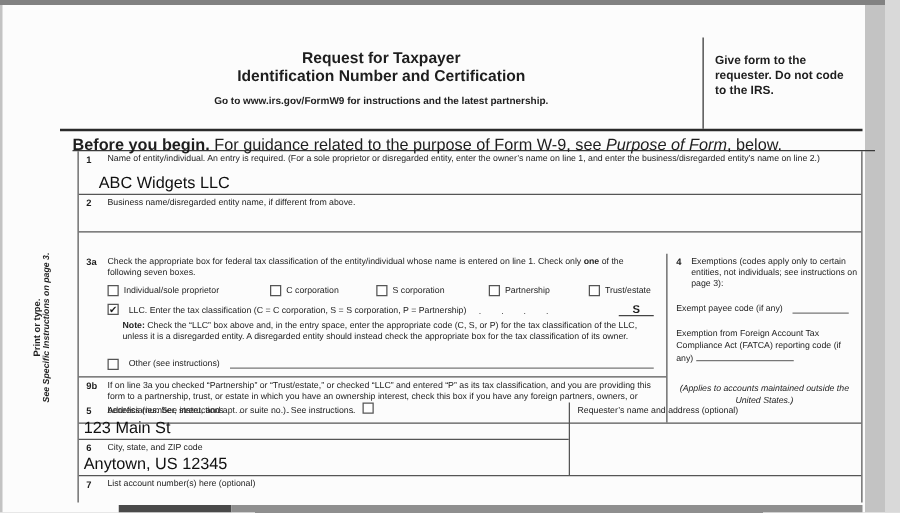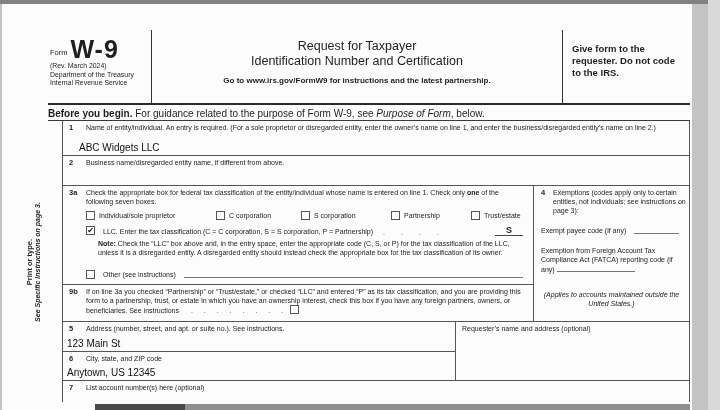--- a/index.html
+++ b/index.html
@@ -11,48 +11,48 @@
 
   
   .hdr { position: absolute; left: 46px; top: 26px; width: 642px; height: 75px; display: flex; border-bottom: 2.5px solid #2a2a2a; }
   .hdr-left { width: 104px; border-right: 1.5px solid #333; padding: 8px 2px 0 2px; }
   .form-line { display: flex; align-items: flex-end; }
   .form-word { font-size: 7.5px; margin-right: 3px; padding-bottom: 3px; }
   .form-number { font-size: 25px; font-weight: bold; letter-spacing: 1px; line-height: 22px; }
   .hdr-small { font-size: 6.9px; line-height: 8.6px; }
   .rev { margin-top: 2px; }
   .hdr-center { flex: 1; text-align: center; padding-top: 9px; }
-  .title { font-size: 12.5px; font-weight: normal; line-height: 15px; }
+  .title { font-size: 12.5px; font-weight: bold; line-height: 15px; }
   .goto { font-size: 8px; font-weight: bold; margin-top: 7px; }
   .goto .lnk { }
   .hdr-right { width: 128px; border-left: 1.5px solid #333; padding: 13px 4px 0 9px; font-size: 9.5px; font-weight: bold; line-height: 12px; }
 
   
-  .before { position: absolute; left: 46px; top: 101px; width: 642px; height: 16px; border-bottom: 1.5px solid #3a3a3a; font-size: 10px; padding-top: 2.5px; }
+  .before { position: absolute; left: 56px; top: 101px; width: 642px; height: 16px; border-bottom: 1.5px solid #3a3a3a; font-size: 13px; padding-top: 2.5px; }
   .before b { font-weight: bold; }
   .before i { font-style: italic; }
 
   
   .side { position: absolute; left: 4px; top: 117px; width: 54px; height: 281px; }
   .side-inner { position: absolute; left: 50%; top: 50%; transform: translate(-50%,-50%) rotate(-90deg); text-align: center; white-space: nowrap; }
   .side-l1 { font-size: 7.5px; font-weight: bold; }
   .side-l2 { font-size: 7px; font-weight: bold; font-style: italic; }
 
   
   .mainbox { position: absolute; left: 60px; top: 117px; width: 628px; height: 281px; border-left: 1.2px solid #555; border-right: 1.2px solid #555; }
   .lbl { font-size: 7px; line-height: 9px; color: #222; }
   .num { position: absolute; left: 6px; top: 2px; font-size: 7.5px; font-weight: bold; }
   .hang { padding: 2px 8px 0 23px; }
-  .val { font-size: 10px; color: #101010; }
+  .val { font-size: 13px; color: #101010; }
 
   .row1 { position: absolute; left: 0; top: 0; width: 100%; height: 35px; border-bottom: 1.1px solid #555; }
   .row1 .val { position: absolute; left: 16px; bottom: 2px; }
   .row2 { position: absolute; left: 0; top: 35px; width: 100%; height: 30px; border-bottom: 1.1px solid #555; }
 
-  .sec3 { position: absolute; left: 0; top: 65px; width: 100%; height: 136px; border-bottom: 1.1px solid #555; display: flex; }
+  .sec3 { position: absolute; left: 0; top: 82px; width: 100%; height: 136px; border-bottom: 1.1px solid #555; display: flex; }
   .sec3-left { position: relative; width: 471px; border-right: 1.1px solid #555; }
   .sec3-right { position: relative; flex: 1; }
 
   .c3a-label { position: absolute; left: 0; right: 4px; top: 0; }
   .opts { position: absolute; left: 0; top: 25px; width: 100%; height: 12px; }
   .opt { position: absolute; top: 0; display: flex; align-items: center; }
   .cbx { display: inline-block; width: 9px; height: 9px; border: 1px solid #555; background: #fff; margin-right: 4px; font-size: 8px; line-height: 8px; text-align: center; flex: 0 0 auto; }
   .opt .lbl { white-space: nowrap; }
   .llc-row { position: absolute; left: 23px; right: 10px; top: 39px; display: flex; align-items: flex-end; }
   .llc-row .cbx { margin-bottom: 1px; }
@@ -89,29 +89,20 @@
 </head>
 <body>
 
 <div class="screen">
   <div class="top-strip"></div>
   <div class="right-outer"></div>
 
   <div class="page">
 
     <div class="hdr">
-      <div class="hdr-left">
-        <div class="form-line">
-          <span class="form-word">Form</span>
-          <span class="form-number">W-9</span>
-        </div>
-        <div class="hdr-small rev">(Rev. March 2024)</div>
-        <div class="hdr-small">Department of the Treasury</div>
-        <div class="hdr-small">Internal Revenue Service</div>
-      </div>
       <div class="hdr-center">
         <div class="title">Request for Taxpayer</div>
         <div class="title">Identification Number and Certification</div>
         <div class="goto">
           <span>Go to </span><span class="lnk">www.irs.gov/FormW9</span><span> for instructions and the latest partnership.</span>
         </div>
       </div>
       <div class="hdr-right">Give form to the requester. Do not code to the IRS.</div>
     </div>
 

